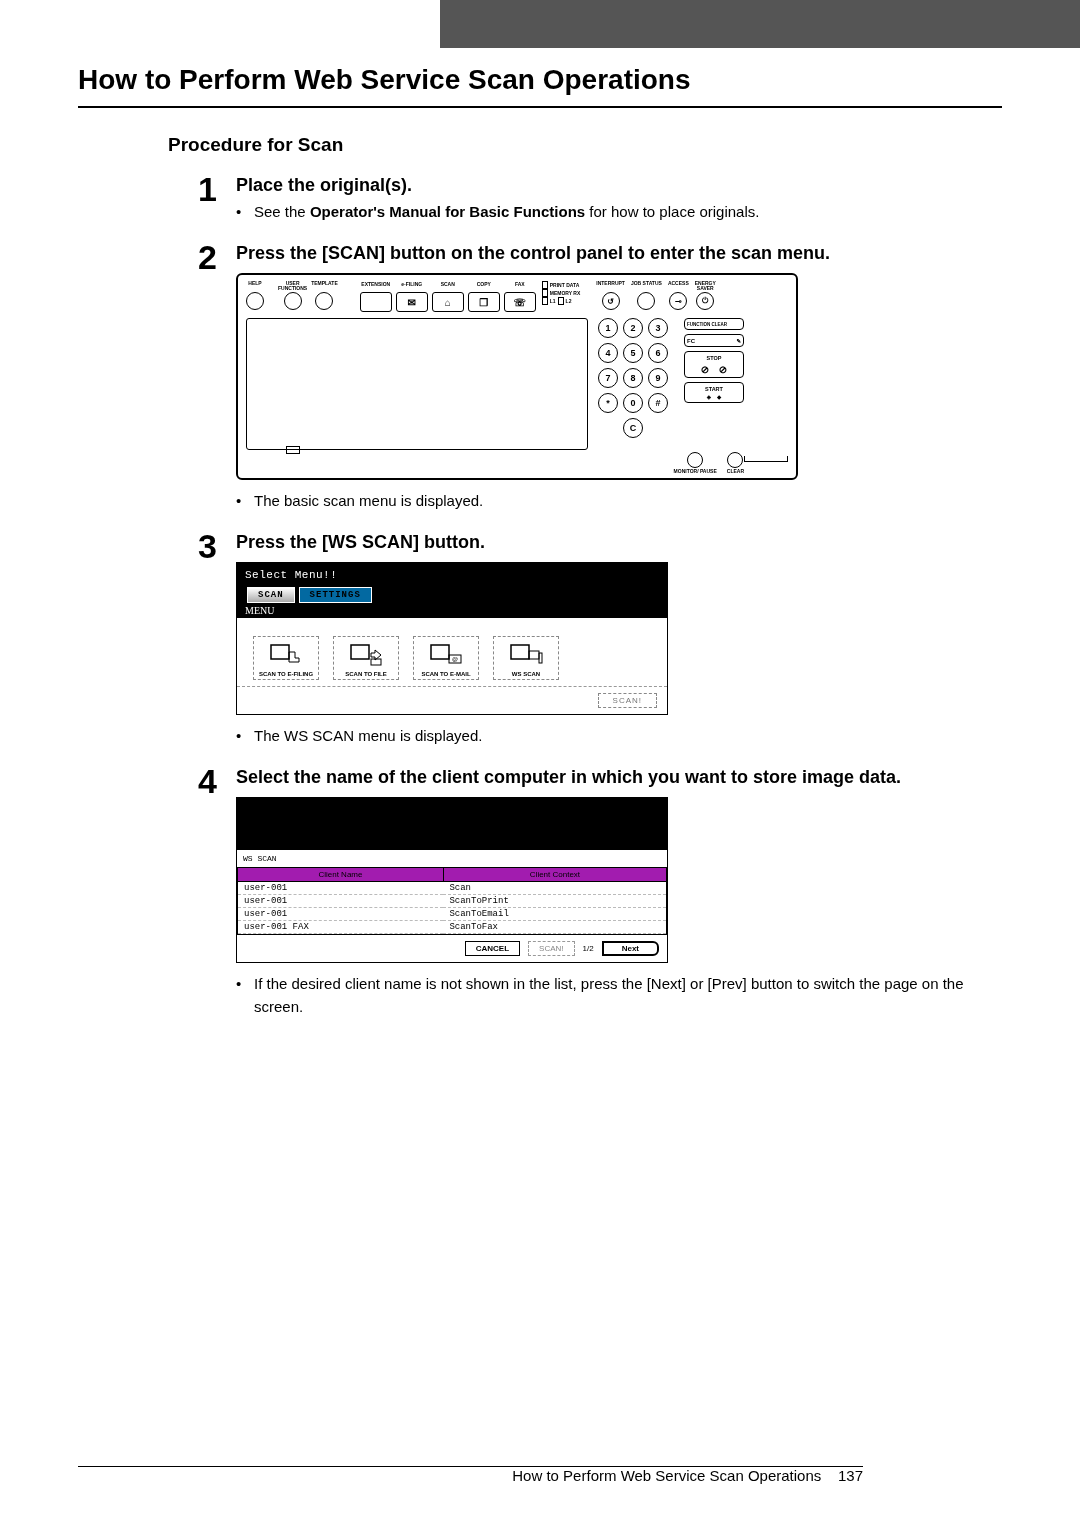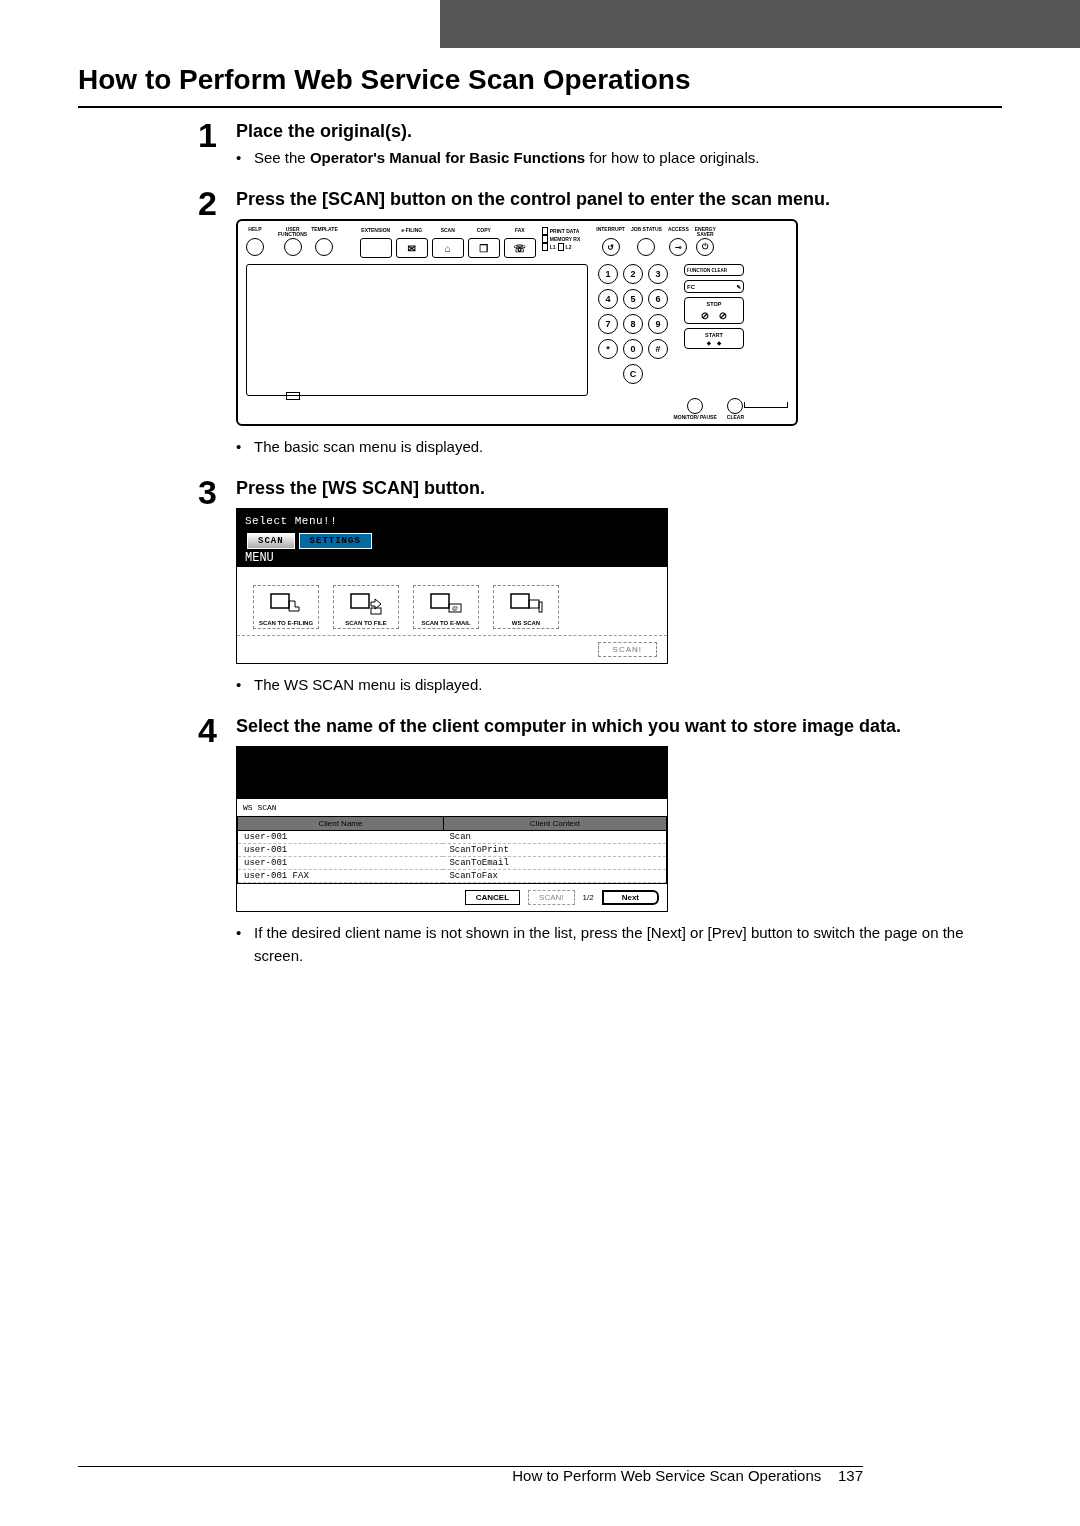--- a/index.html
+++ b/index.html
@@ -56,51 +56,52 @@
   .panel-bottom .bl .circ{width:14px;height:14px;border:1.5px solid #000;border-radius:50%;}
   .panel-bottom .slot{width:42px;height:5px;border:1px solid #000;border-top:none; margin-top:6px;}
   
   .scanmenu { width: 430px; border:1.5px solid #000; background:#000; }
   .sm-top { background:#000; color:#fff; padding:6px 8px 2px 8px; font-family:'Courier New',monospace; font-size:11px; }
   .sm-top-title{letter-spacing:0.5px;}
   .sm-tabs{display:flex; gap:4px; margin:6px 0 0 2px;}
   .sm-tab{background:#fff;color:#000;border:1px solid #fff;padding:2px 10px;font-size:9px;font-weight:bold;letter-spacing:1px;}
   .sm-tab.active{background:linear-gradient(#fff,#aaa);}
   .sm-tab.inactive{background:#0369a1;}
-  .sm-menulabel{color:#fff;font-size:12px; margin-top:2px;}
+  .sm-menulabel{color:#fff;font-size:10px; margin-top:2px;font-family:Liberation Serif, serif;}
   .sm-body{background:#fff; padding:18px 16px 6px 16px; display:flex; gap:14px;}
   .sm-item{width:60px;display:flex;flex-direction:column;align-items:center;border:1px dashed #888;padding:4px 2px 2px 2px;}
   .sm-item svg{width:34px;height:28px;}
   .sm-item .t{font-size:6px;font-weight:bold;text-align:center;line-height:1;margin-top:2px;}
   .sm-footer{background:#fff;border-top:1px dashed #999;padding:6px 10px 6px 10px;display:flex;justify-content:flex-end;}
   .sm-footer .fbtn{border:1px dashed #888;padding:2px 14px;font-size:8px;letter-spacing:1px;color:#777;}
   
   .wslist{width:430px;border:1.5px solid #000;}
   .ws-top{background:#000;height:52px;}
   .ws-title{background:#fff;font-size:8px;padding:4px 6px;font-family:'Courier New',monospace;}
   .ws-table{width:100%;border-collapse:collapse;font-family:'Courier New',monospace;font-size:9px;}
-  .ws-table th{border:1px solid #000;background:#737373;font-weight:normal;font-size:8px;padding:2px 4px;font-family:Arial;}
+  .ws-table th{border:1px solid #000;background:#a21caf;font-weight:normal;font-size:8px;padding:2px 4px;font-family:Arial;}
   .ws-table td{border-top:1px dashed #bbb;border-bottom:1px dashed #bbb;padding:1px 6px;}
   .ws-table td:first-child{border-left:1px solid #000;}
   .ws-table td:last-child{border-right:1px solid #000;}
   .ws-footer{border-top:1px solid #000;background:#fff;padding:6px 8px;display:flex;justify-content:flex-end;align-items:center;gap:8px;}
   .ws-footer .b{border:1px solid #000;padding:2px 10px;font-size:8px;font-weight:bold;background:#fff;}
   .ws-footer .b.dim{border:1px dashed #999;color:#888;font-weight:normal;}
   .ws-footer .pg{font-size:8px;}
   .ws-footer .next{border:2px solid #000;border-radius:0 6px 6px 0;padding:1px 18px;font-size:8px;font-weight:bold;}
   .footer { position:absolute; bottom:42px; left:78px; right:78px; border-top:1.5px solid #000; text-align:right; font-size:15px; }
 </style>
 </head>
 <body>
 
 <div class="page">
   <div class="topbar"></div>
   <div class="content">
     <div class="inner">
       <h1>How to Perform Web Service Scan Operations</h1>
+      <h2>Procedure for Scan</h2>
 
       <div class="step">
         <div class="stepnum">1</div>
         <div class="stepbody">
           <div class="steptitle">Place the original(s).</div>
           <div class="bullets">
             <div class="bullet">
               <div class="dot">•</div>
               <div class="txt"><span>See the </span><strong>Operator's Manual for Basic Functions</strong><span> for how to place originals.</span></div>
             </div>

